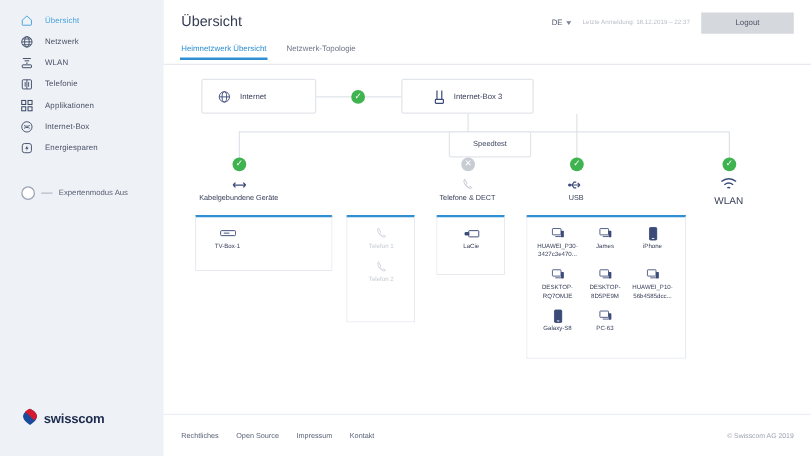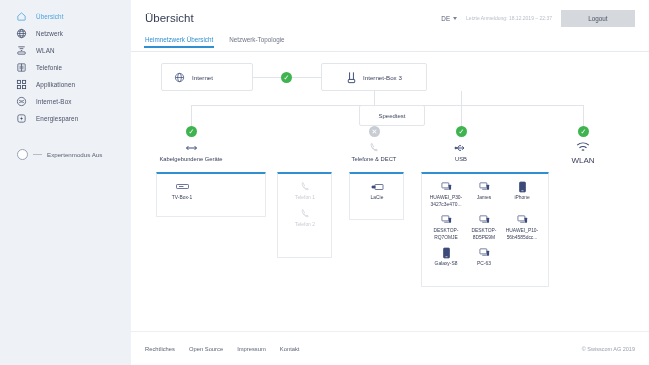--- a/index.html
+++ b/index.html
@@ -233,20 +233,29 @@
         <span class="lbl">Energiesparen</span>
       </div>
     </div>
 
     <div class="expert">
       <span class="toggle"></span>
       <span class="toggle-line"></span>
       <span class="lbl">Expertenmodus Aus</span>
     </div>
 
+    <div class="brand">
+      <span>
+        <svg width="14" height="15" viewBox="0 0 28 30">
+          <path d="M14 2 C20 5 25 9 25 14 C25 20 20 24 14 28 C8 24 3 20 3 14 C3 9 8 5 14 2 Z" fill="#1a4a9c"></path>
+          <path d="M14 2 C20 5 25 9 25 14 C25 17 23 19 20 20 C16 15 10 10 6 7 C8 5 11 3 14 2 Z" fill="#d6192e"></path>
+        </svg>
+      </span>
+      <span class="brand-text">swisscom</span>
+    </div>
   </div>
 
   <div class="main">
 
     <div class="topbar">
       <div class="page-title">Übersicht</div>
       <div class="topbar-right">
         <div class="lang">
           <span>DE</span>
           <span class="chev"></span>

